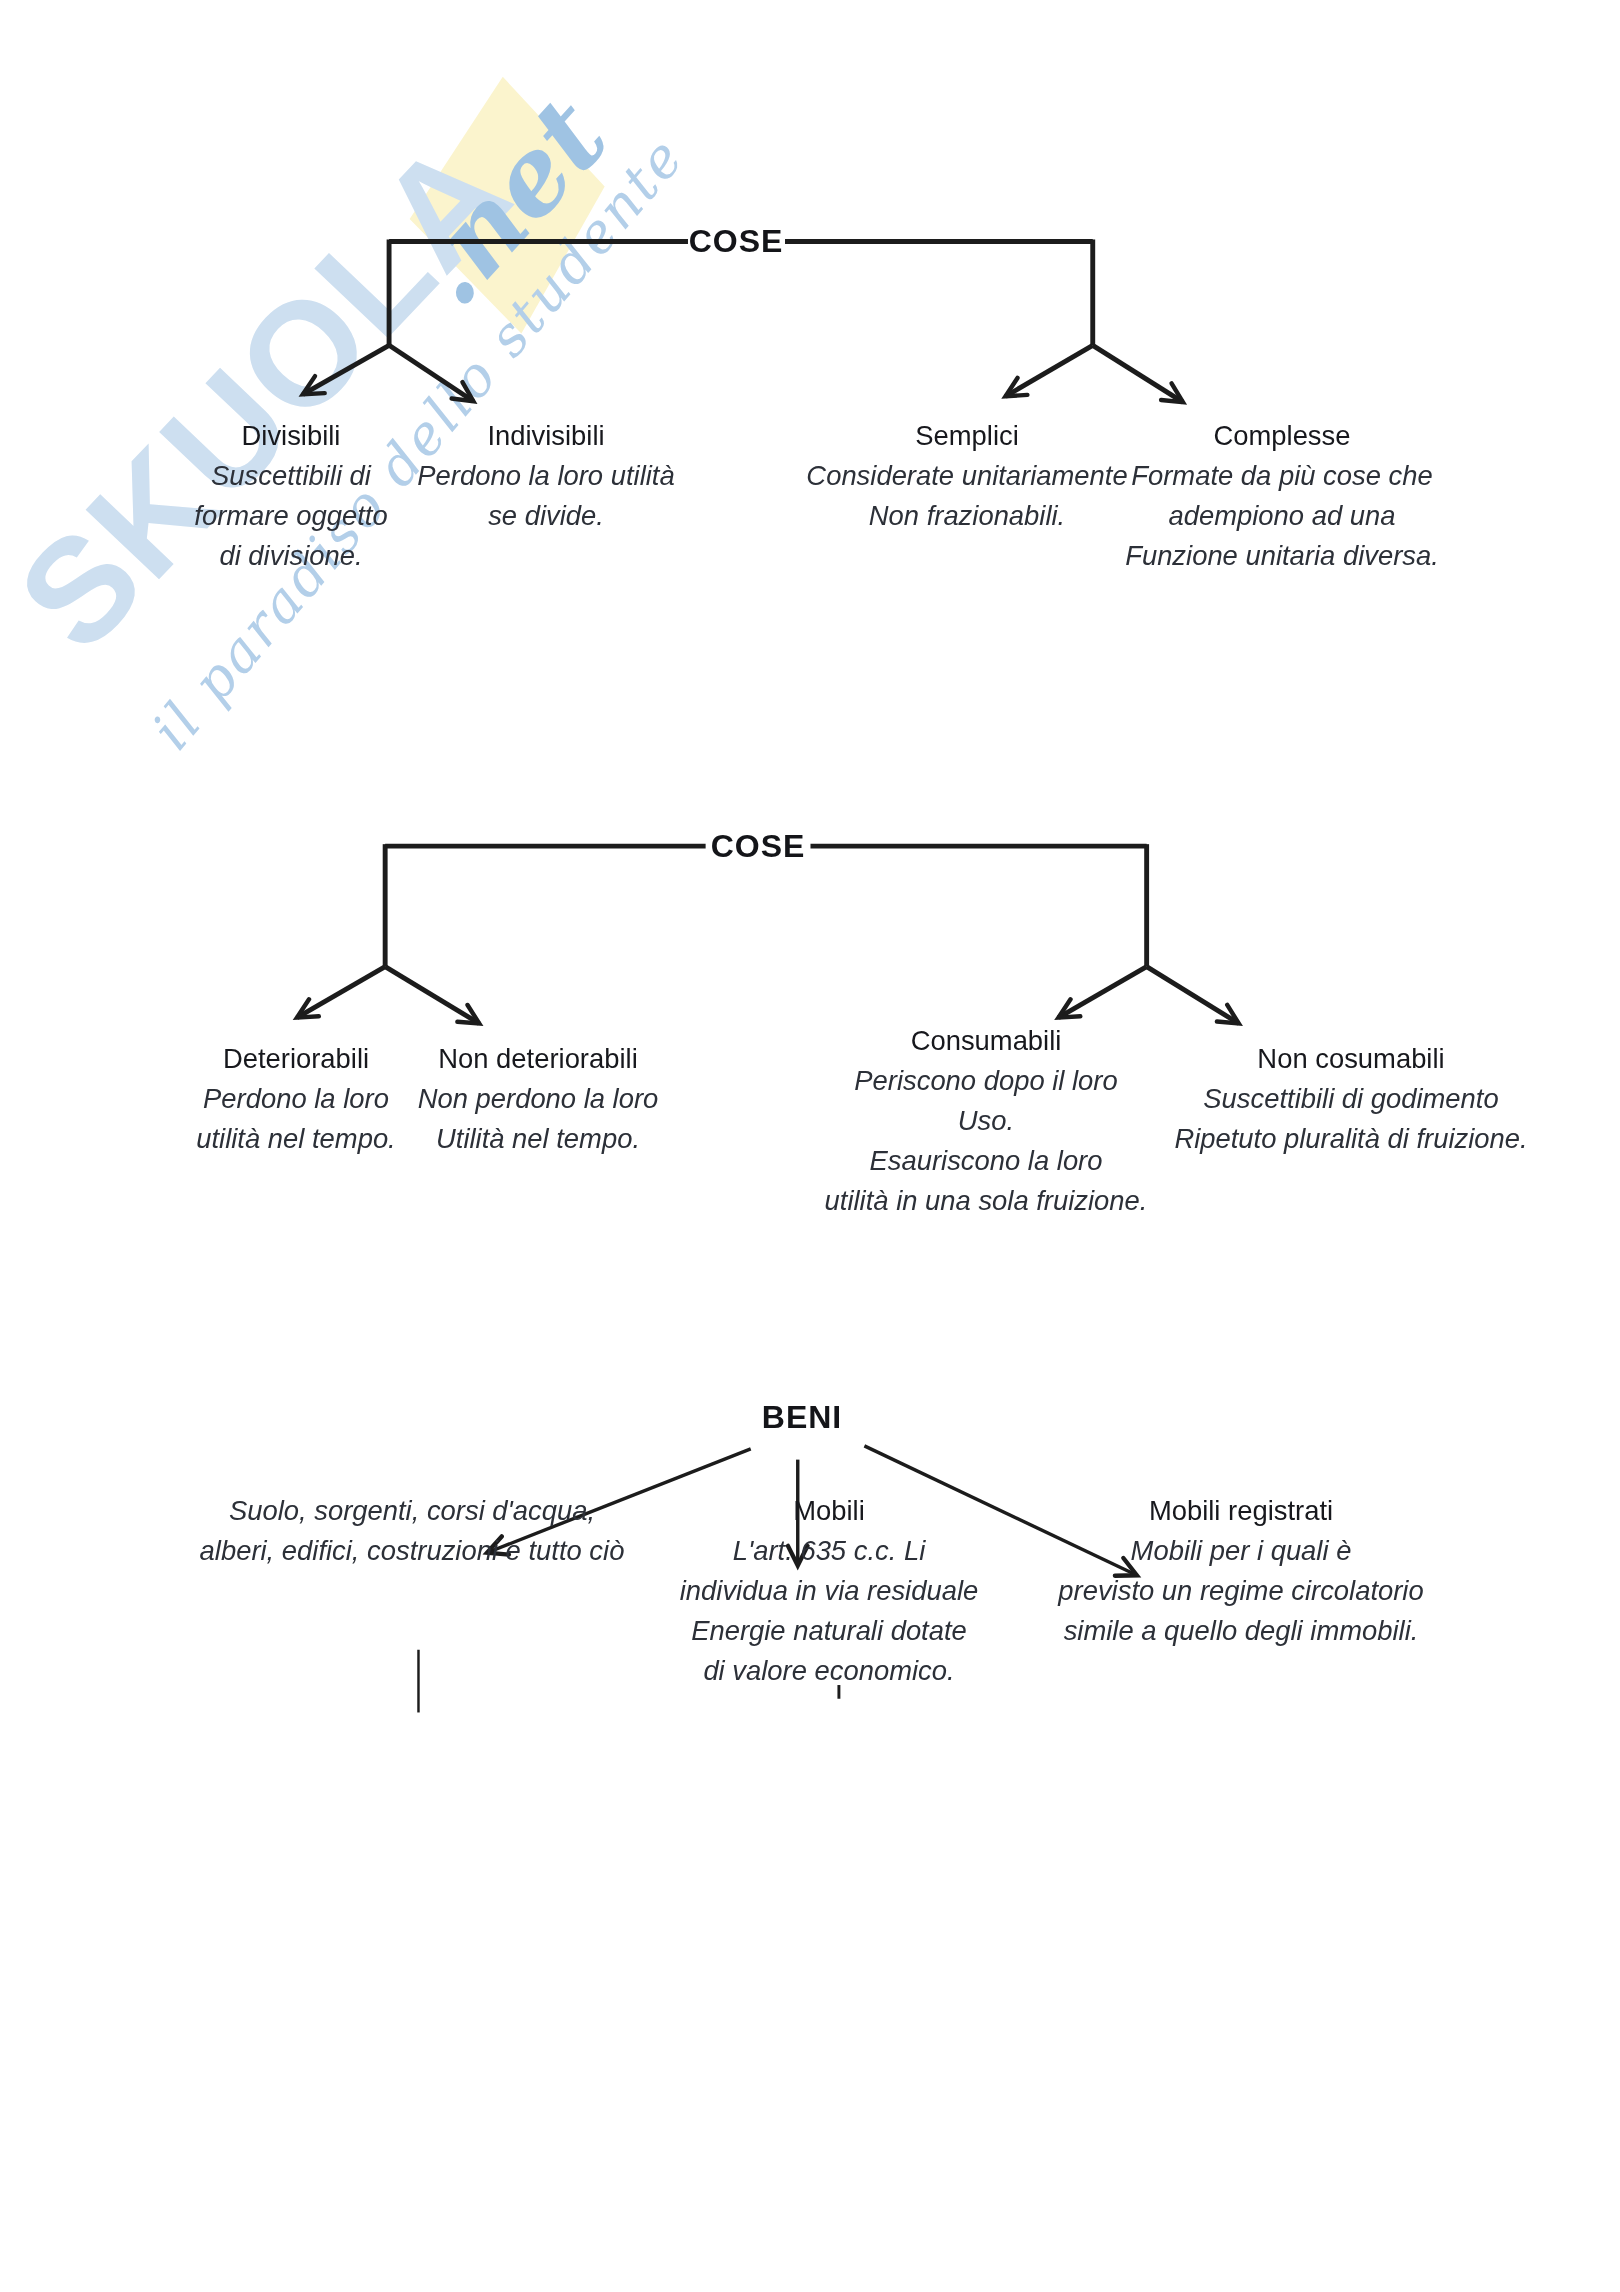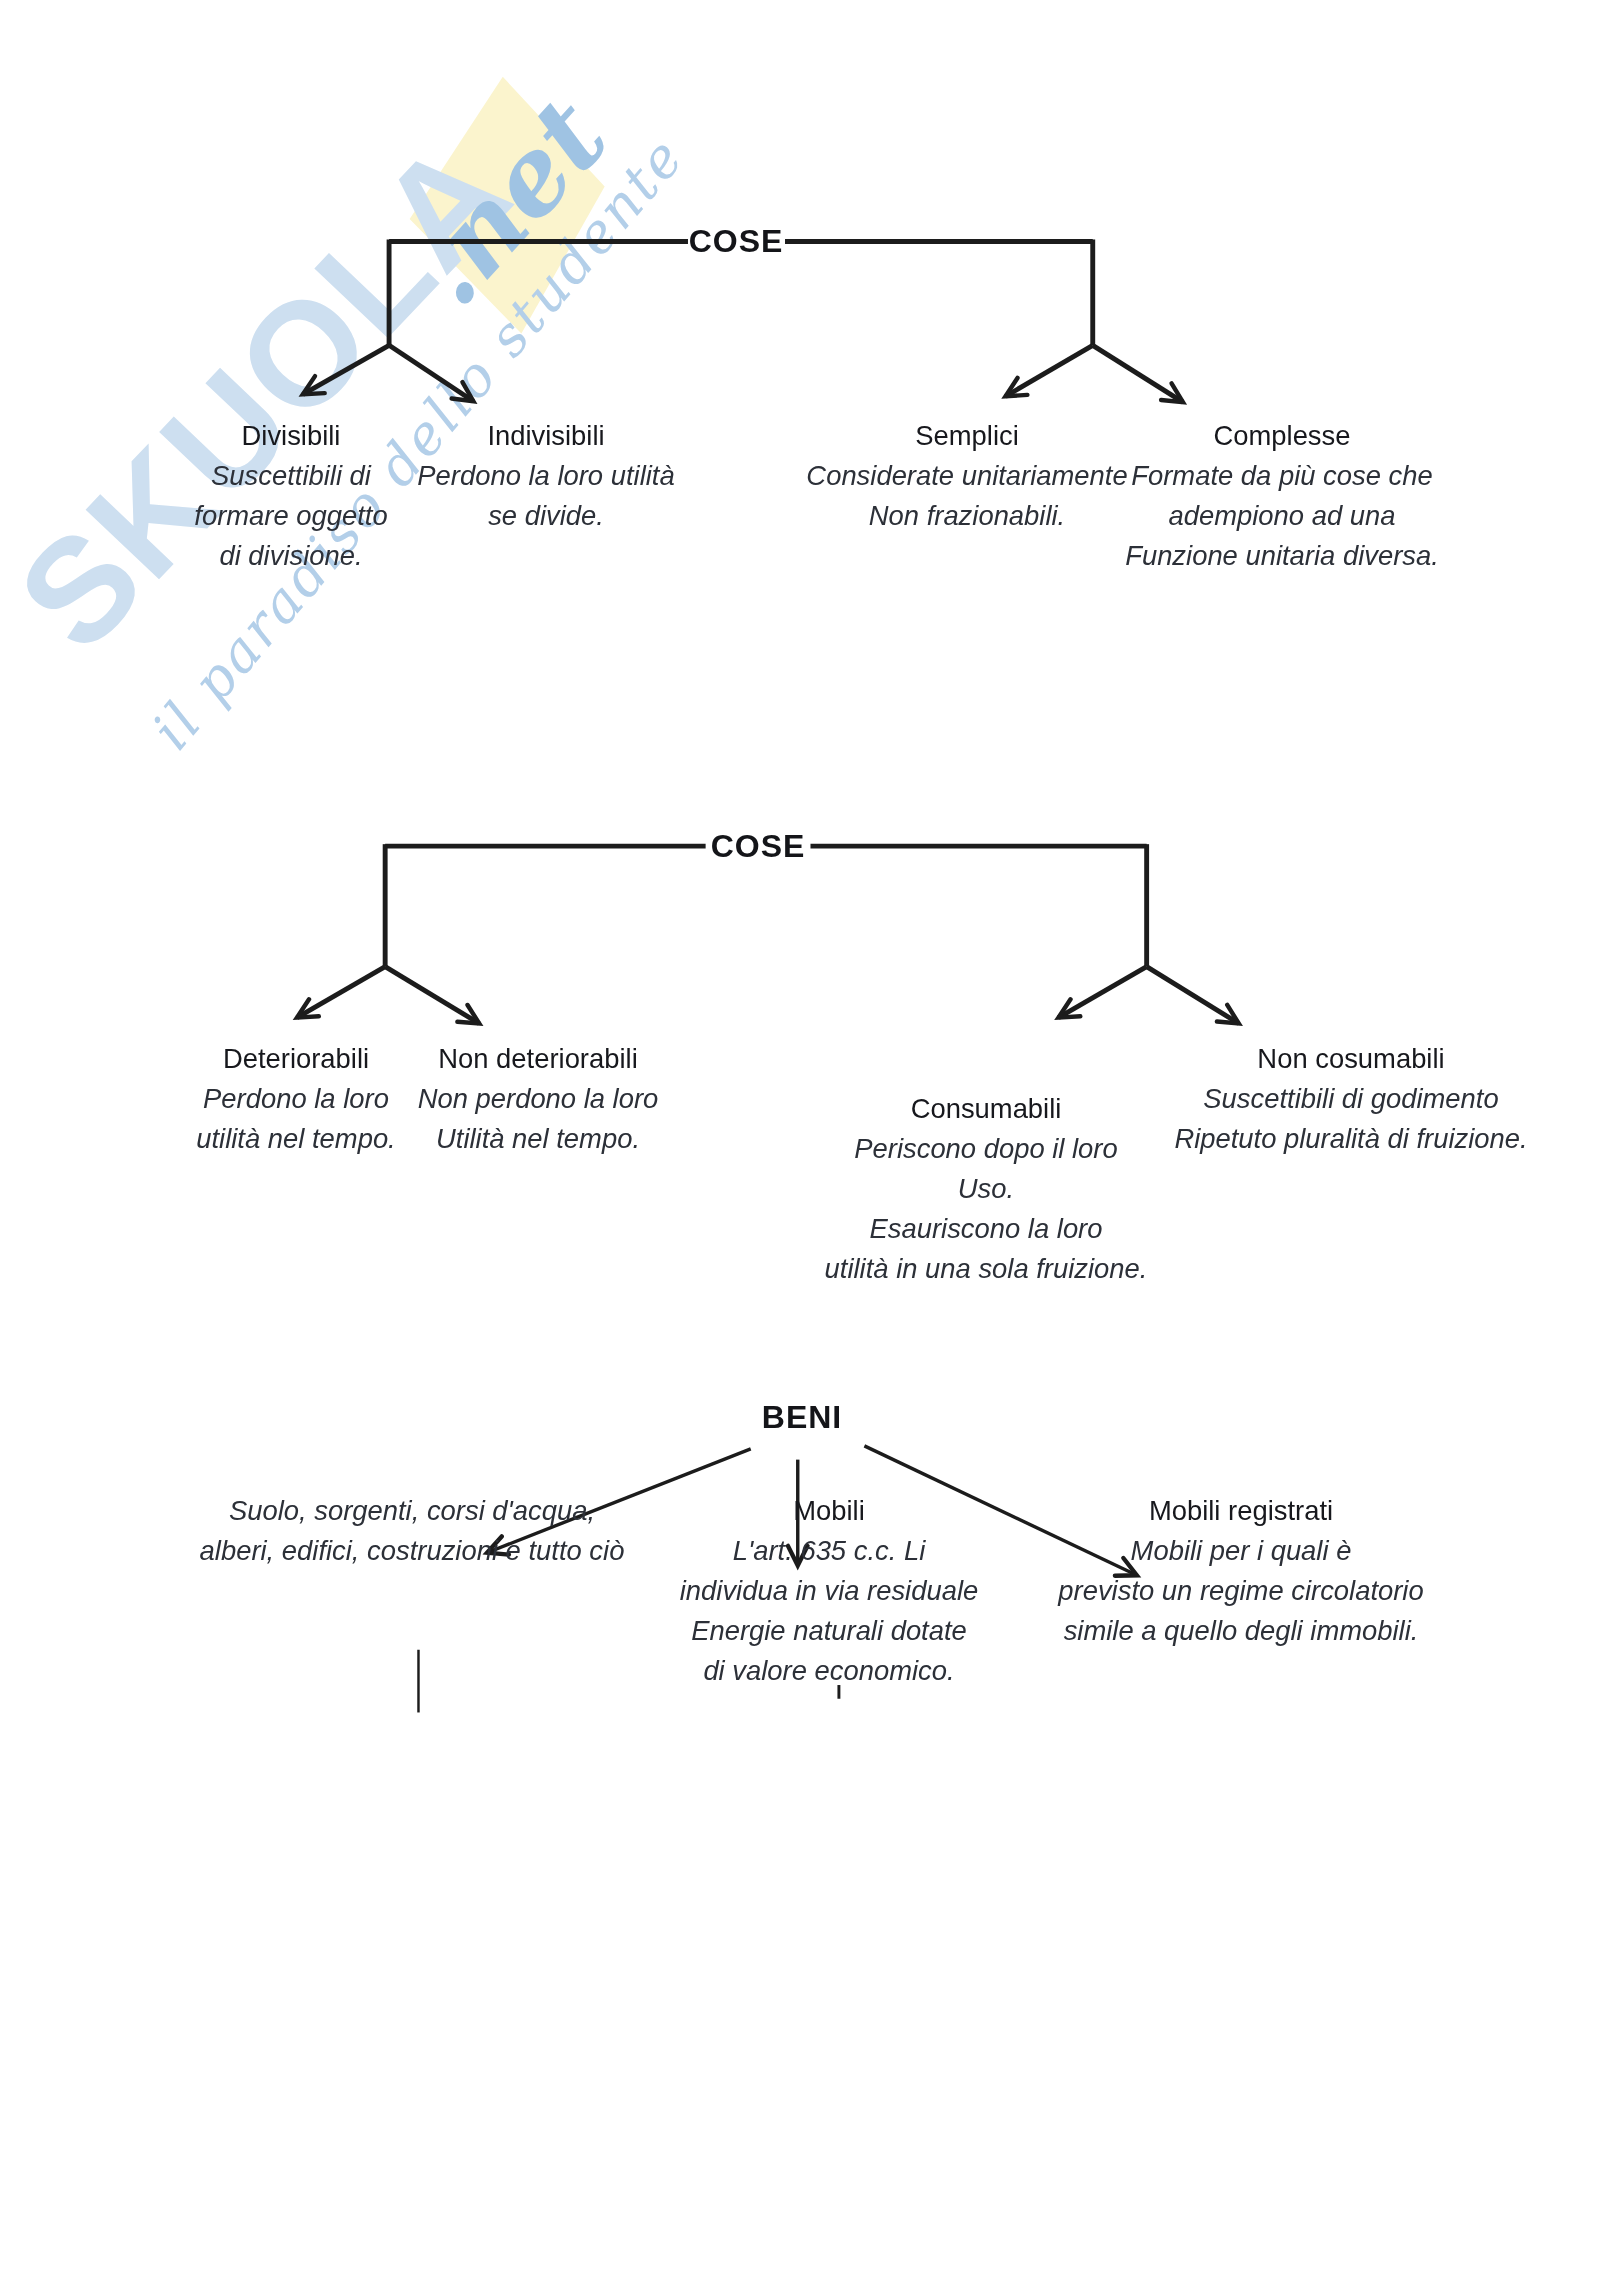--- a/index.html
+++ b/index.html
@@ -101,21 +101,21 @@
 <div class="node" style="left:296px;top:1039px">
   <div class="t">Deteriorabili</div>
   <div class="l">Perdono la loro</div>
   <div class="l">utilità nel tempo.</div>
 </div>
 <div class="node" style="left:538px;top:1039px">
   <div class="t">Non deteriorabili</div>
   <div class="l">Non perdono la loro</div>
   <div class="l">Utilità nel tempo.</div>
 </div>
-<div class="node" style="left:986px;top:1089px">
+<div class="node" style="left:986px;top:1021px">
   <div class="t">Consumabili</div>
   <div class="l">Periscono dopo il loro</div>
   <div class="l">Uso.</div>
   <div class="l">Esauriscono la loro</div>
   <div class="l">utilità in una sola fruizione.</div>
 </div>
 <div class="node" style="left:1351px;top:1039px">
   <div class="t">Non cosumabili</div>
   <div class="l">Suscettibili di godimento</div>
   <div class="l">Ripetuto pluralità di fruizione.</div>

